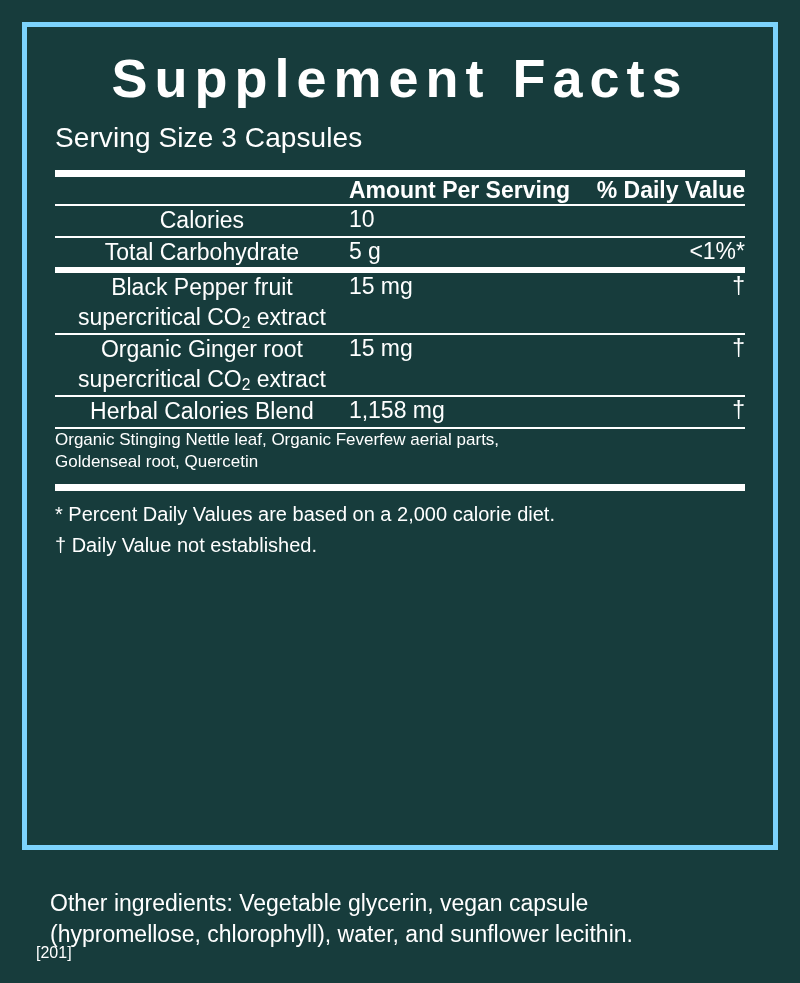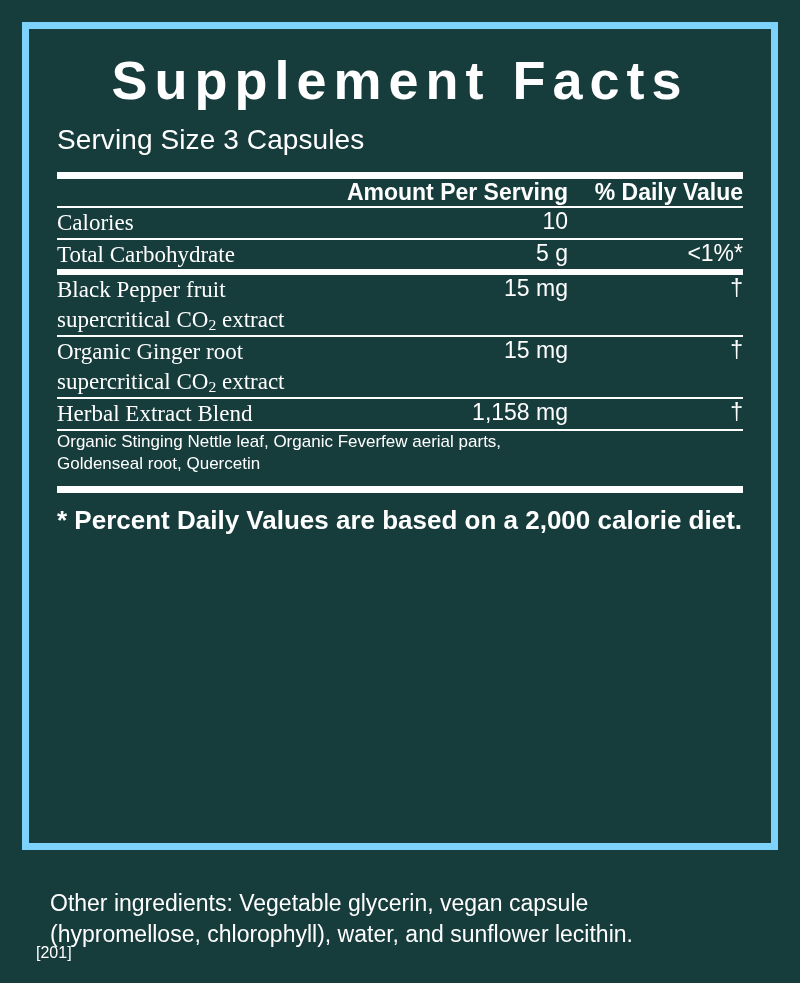--- a/index.html
+++ b/index.html
@@ -13,21 +13,21 @@
     font-family: "Liberation Sans", sans-serif;
     color: #ffffff;
     overflow: hidden;
   }
   .panel {
     position: absolute;
     left: 22px;
     top: 22px;
     width: 756px;
     height: 828px;
-    border: 7px solid #7dd3fc;
+    border: 5px solid #7dd3fc;
     box-sizing: border-box;
     padding: 0 28px;
   }
   .title {
     font-size: 54px;
     letter-spacing: 7px;
     font-weight: bold;
     text-align: center;
     margin-top: 20px;
     margin-bottom: 6px;
@@ -55,28 +55,26 @@
   }
   .col-head {
     font-weight: bold;
     text-align: right;
     padding: 7px 0 7px 0;
     font-size: 23px;
     white-space: nowrap;
     margin-top: 45px;
   }
   .row-name {
-    text-align: left;
+    text-align: center;
     padding: 8px 0 8px 0;
     line-height: 1.28;
     white-space: pre-line;
-    font-family: Liberation Serif, serif;
   }
   .row-amt {
-    text-align: right;
     padding: 8px 0 8px 0;
     white-space: nowrap;
   }
   .row-dv {
     text-align: right;
     padding: 8px 0 8px 0;
     white-space: nowrap;
   }
   .sep td {
     padding: 0;
@@ -85,24 +83,23 @@
     height: 2px;
     background: #ffffff;
   }
   .sub-list {
     font-size: 17px;
     line-height: 1.35;
     padding: 4px 0 10px 24px;
     white-space: pre-line;
   }
   .footnotes {
-    font-size: 26px;
+    font-size: 20px;
     line-height: 1.45;
     padding-top: 9px;
-    font-weight: bold;
   }
   .other-ing {
     position: absolute;
     left: 50px;
     top: 888px;
     width: 710px;
     font-size: 23px;
     line-height: 1.35;
     white-space: pre-line;
   }
@@ -187,38 +184,39 @@
       <td class="row-amt">15 mg</td>
       <td class="row-dv">†</td>
     </tr>
     <tr class="sep">
           <td colspan="3">
             <div class="line"></div>
           </td>
         </tr>
 
     <tr>
-      <td class="row-name">Herbal Extract Blend</td>
+      <td class="row-name">Herbal Calories Blend</td>
       <td class="row-amt">1,158 mg</td>
       <td class="row-dv">†</td>
     </tr>
     <tr class="sep">
           <td colspan="3">
             <div class="line"></div>
           </td>
         </tr>
 
     <tr>
       <td colspan="3" class="sub-list">Organic Stinging Nettle leaf, Organic Feverfew aerial parts,
 Goldenseal root, Quercetin</td>
     </tr>
   </tbody>
     </table>
 
   <div class="rule-thick"></div>
 
   <div class="footnotes">* Percent Daily Values are based on a 2,000 calorie diet.</div>
+  <div class="footnotes" style="padding-top:2px">† Daily Value not established.</div>
 
 </div>
 
 <div class="other-ing">Other ingredients: Vegetable glycerin, vegan capsule
 (hypromellose, chlorophyll), water, and sunflower lecithin.</div>
 <div class="code">[201]</div>
 
 </body></html>

